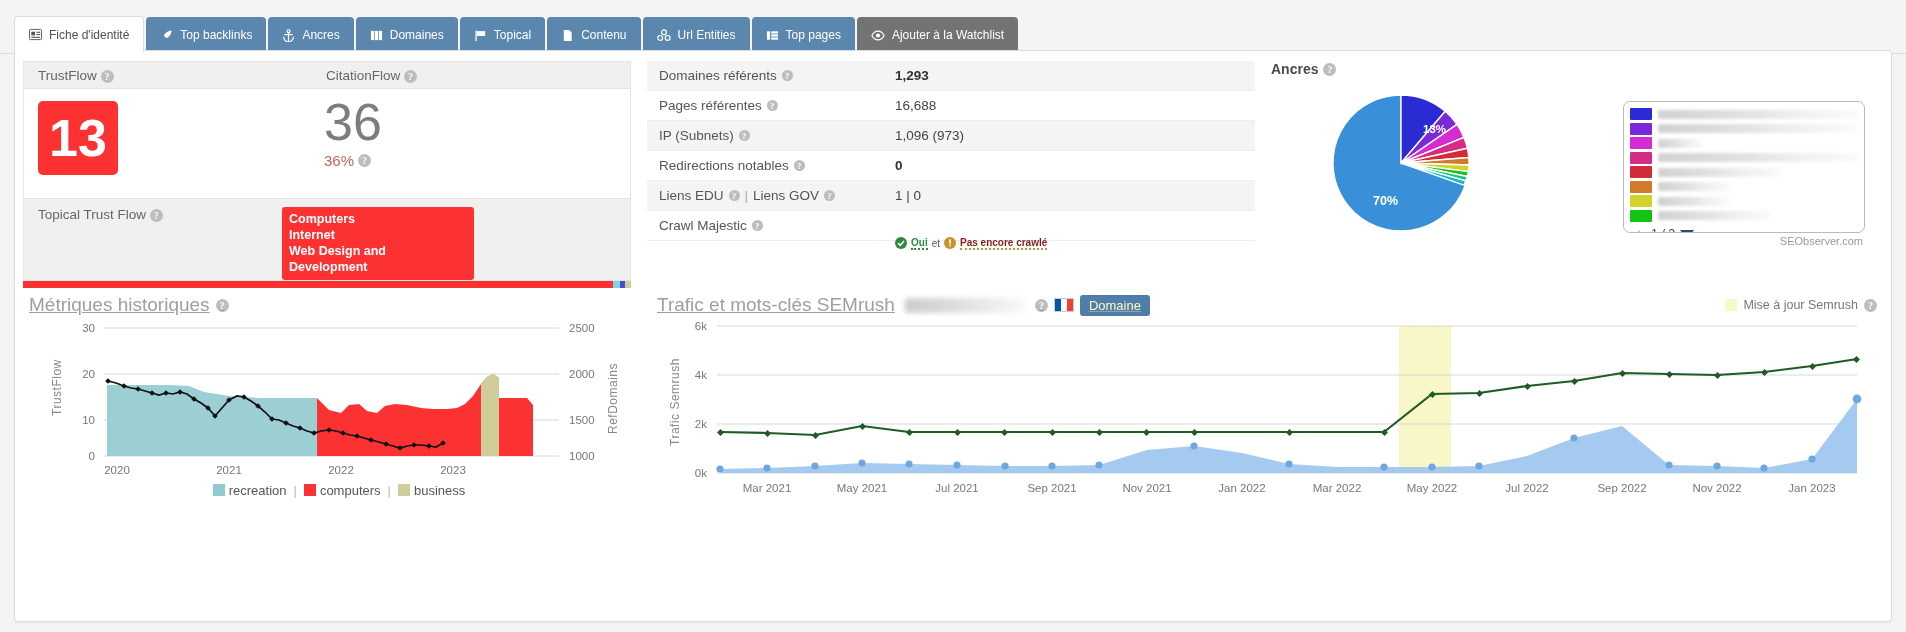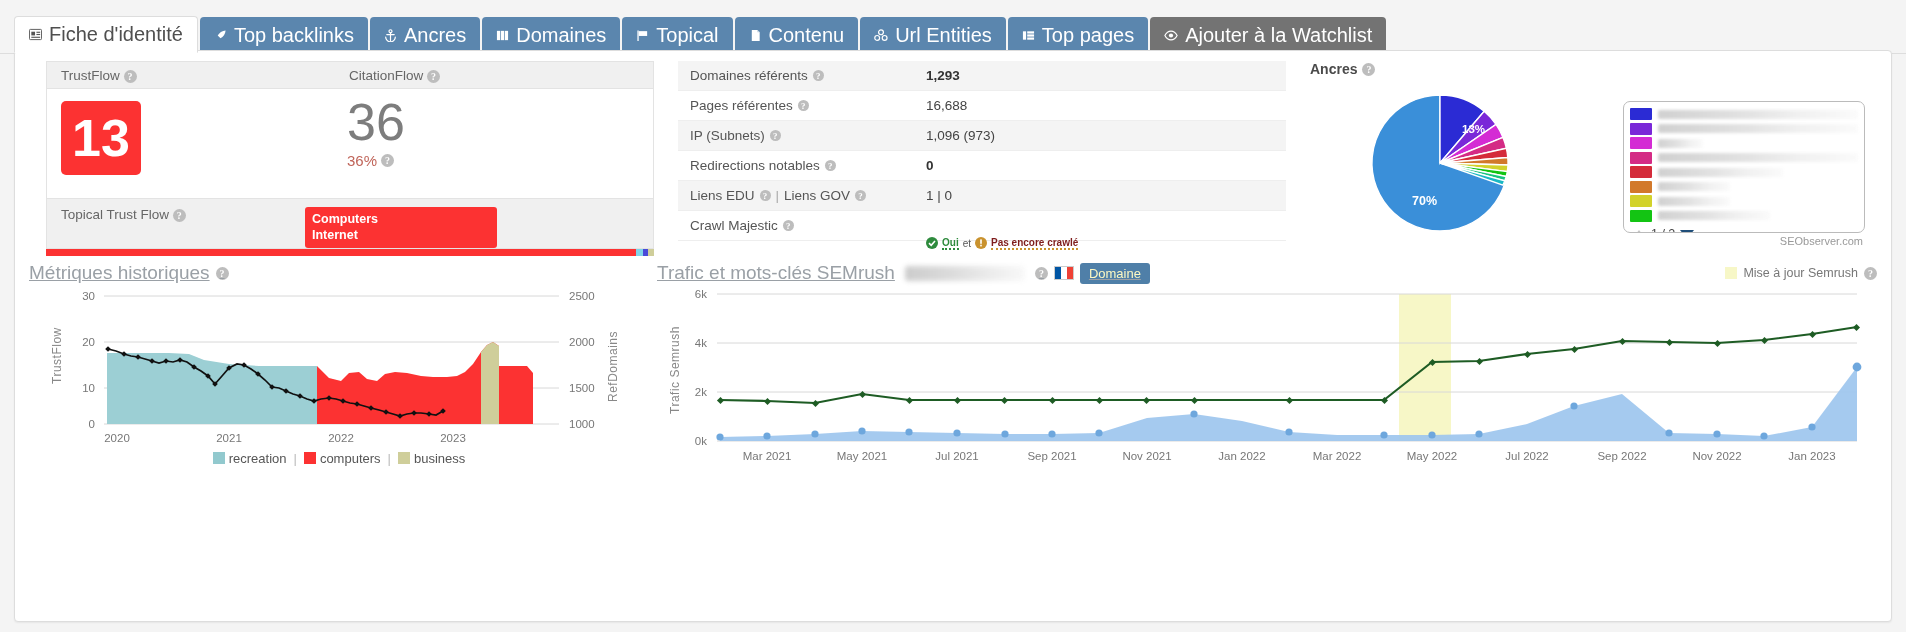--- a/index.html
+++ b/index.html
@@ -21,21 +21,21 @@
     position: absolute; left: 0; top: 14px;
     width: 100%; height: 40px;
     display: flex; align-items: flex-end;
     padding-left: 14px;
     border-bottom: 1px solid #ddd;
   }
   .tab {
     height: 36px;
     display: flex; align-items: center; gap: 7px;
     padding: 16px 14px;
-    font-size: 20px;
+    font-size: 12px;
     color: #fff;
     background: #5b86ae;
     border-radius: 4px 4px 0 0;
     margin-right: 2px;
     white-space: nowrap;
     cursor: pointer;
     user-select: none;
     text-align: center;
   }
   .tab .ic { display: inline-flex; align-items: center; }
@@ -62,21 +62,21 @@
   .panel-head {
     height: 34px;
     background: #4d4d4d;
     color: #fff;
     display: flex; align-items: center; gap: 9px;
     padding: 0 14px;
     font-size: 16px;
   }
 
   
-  .toprow { display: flex; padding: 10px 14px 0 31px; gap: 24px; }
+  .toprow { display: flex; padding: 10px 14px 0 8px; gap: 16px; }
 
   .col-flow { width: 608px; }
   .flowhdr {
     display: flex; background: #f0f0f0; border: 1px solid #e3e3e3;
     height: 28px; align-items: center;
     font-size: 13.5px; color: #666;
   }
   .flowhdr .c1 { width: 300px; padding-left: 14px; }
   .flowhdr .c2 { padding-left: 2px; }
   .flowbody {
@@ -318,20 +318,21 @@
           </div>
         </div>
         <div class="ttf-row">
           <div class="ttf-label">
             <span>Topical Trust Flow</span>
             <span class="q">?</span>
           </div>
           <div class="ttf-box">
             <div>Computers</div>
             <div>Internet</div>
+            <div>Web Design and Development</div>
           </div>
         </div>
         <div class="ttf-bar">
           <i style="flex:97;background:#fc3232"></i>
           <i style="flex:1.2;background:#7fd4e8"></i>
           <i style="flex:0.8;background:#4a4ad8"></i>
           <i style="flex:1;background:#cfce9a"></i>
         </div>
       </div>
 

